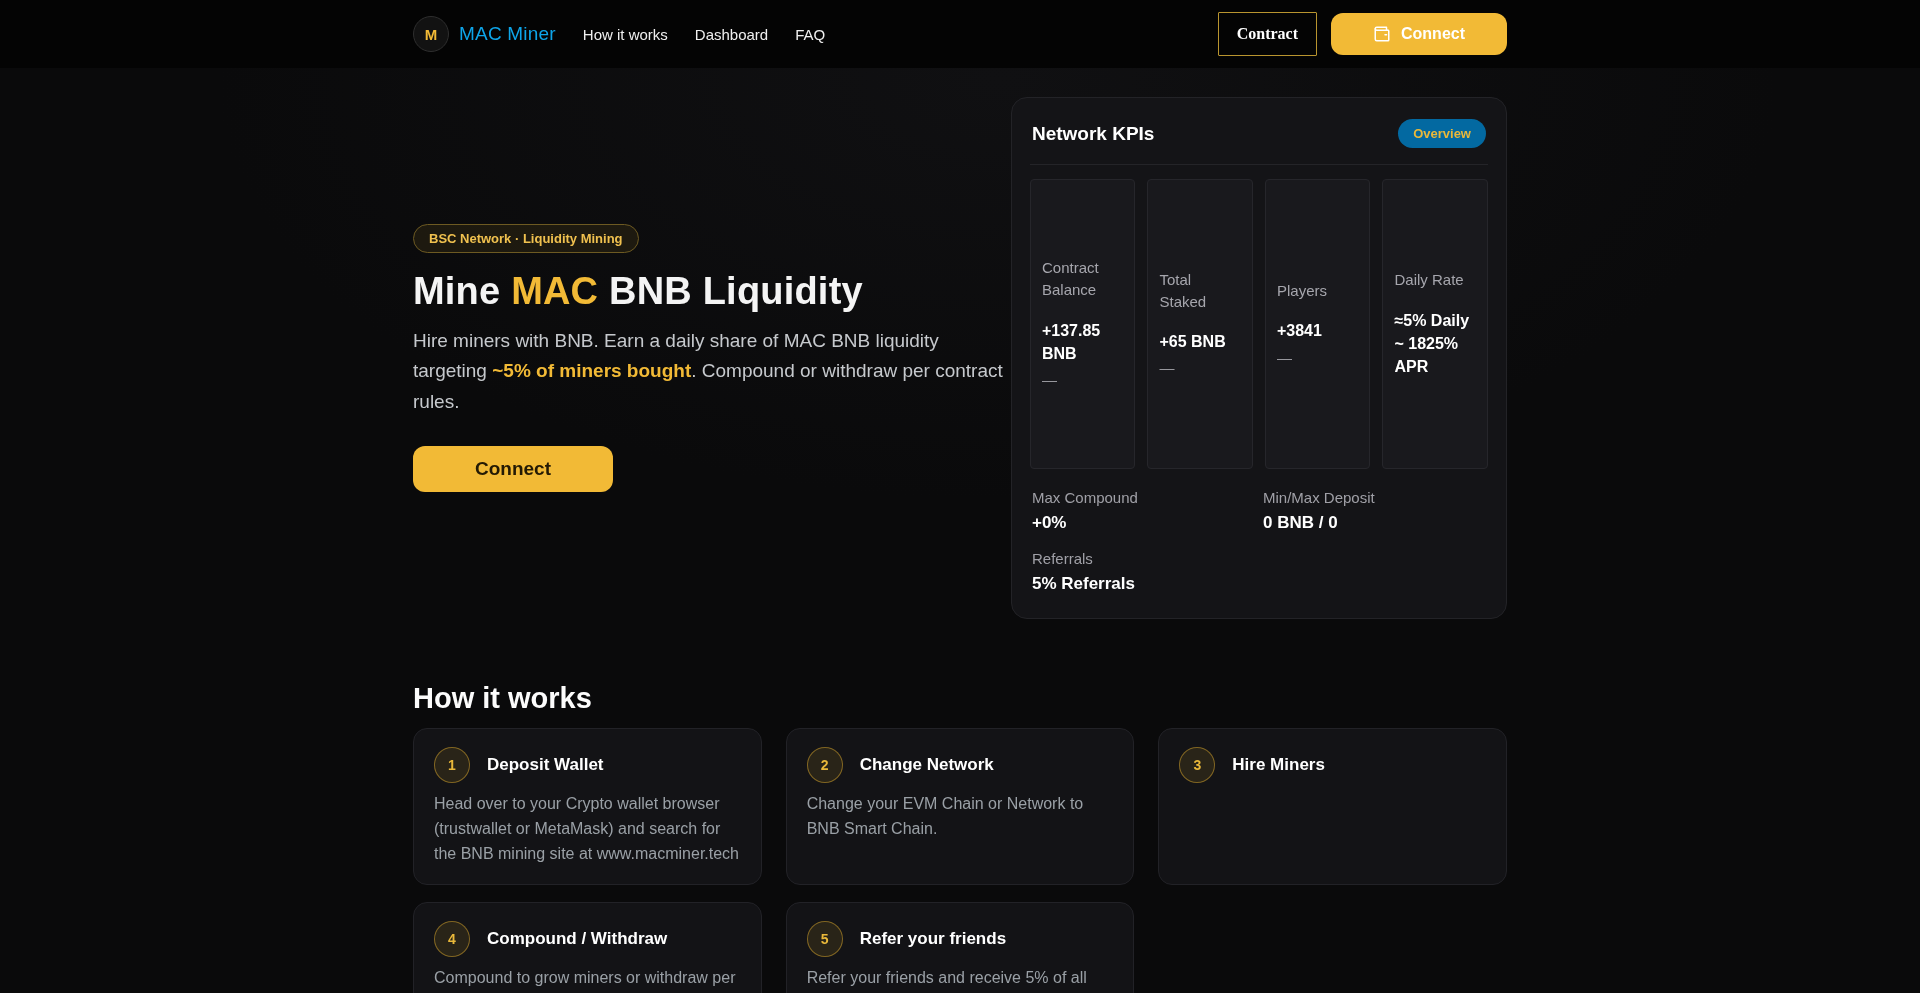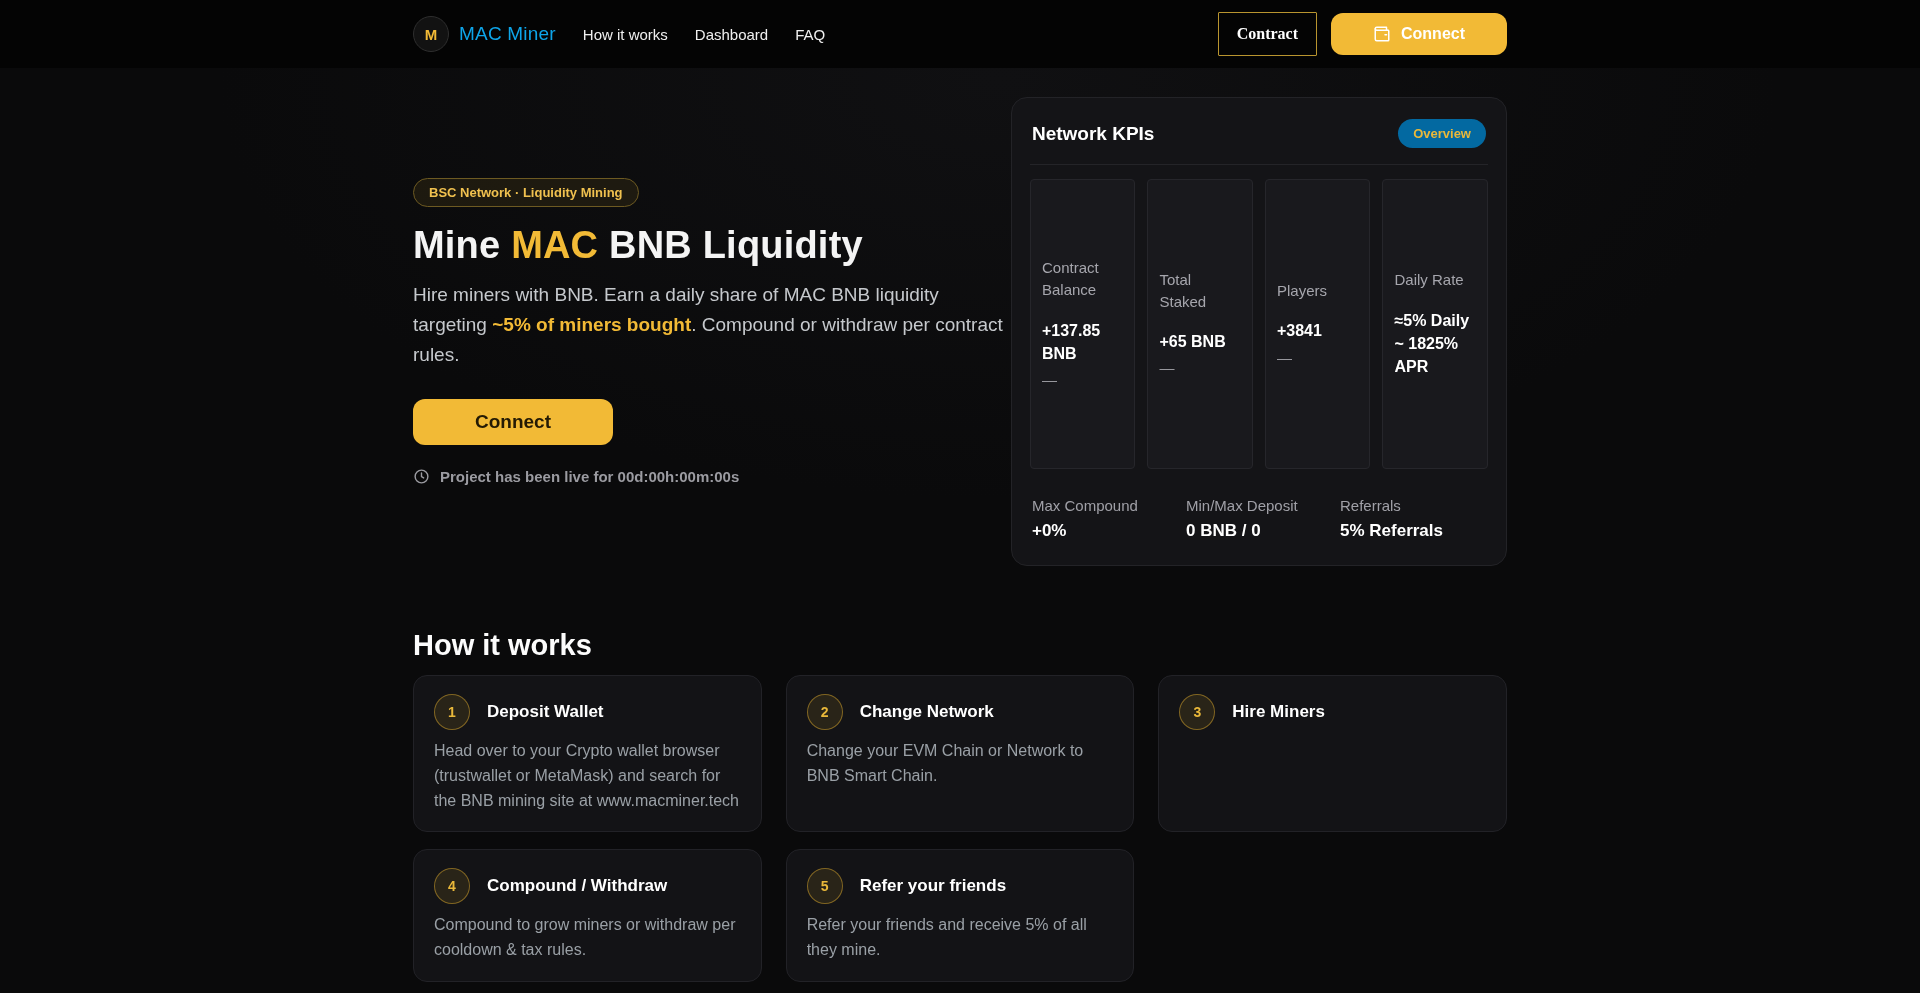--- a/index.html
+++ b/index.html
@@ -71,21 +71,21 @@
   }
   .kpi-tiles { display:grid; grid-template-columns:repeat(4,1fr); gap:12px; margin-top:14px; }
   .kpi-tile {
     background:#19191d; border:1px solid #26262b; border-radius:4px;
     padding:12px 11px; height:290px;
     display:flex; flex-direction:column; justify-content:center;
   }
   .kpi-tile-label { color:#a6a6ad; font-size:15px; line-height:1.45; }
   .kpi-tile-value { color:#fff; font-weight:700; font-size:16px; line-height:1.45; margin-top:18px; }
   .kpi-tile-sub { color:#97979d; font-size:15px; line-height:1.45; margin-top:4px; }
-  .kpi-stats { display:grid; grid-template-columns:1fr 1fr 1fr; gap:17px 8px; margin-top:28px; padding:0 2px; }
+  .kpi-stats { display:grid; grid-template-columns:1fr 1fr; gap:17px 8px; margin-top:20px; padding:0 2px; }
   .stat-label { color:#a0a0a7; font-size:15px; }
   .stat-value { color:#fff; font-weight:700; font-size:17px; margin-top:7px; }
 
   
   .how { margin-top:63px; }
   .how-title { font-size:29px; font-weight:800; color:#fcfcfc; margin-bottom:13px; }
   .steps { display:grid; grid-template-columns:repeat(3,1fr); gap:17px 24px; }
   .step {
     background:#131316; border:1px solid #222227; border-radius:14px;
     padding:18px 20px;
@@ -130,29 +130,20 @@
   </div>
 </header>
 
 <main class="container">
   <section class="hero">
     <div class="hero-left">
       <span class="hero-badge">BSC Network · Liquidity Mining</span>
       <h1 class="hero-title"><span>Mine </span><span class="accent">MAC</span><span> BNB Liquidity</span></h1>
       <p class="hero-desc"><span>Hire miners with BNB. Earn a daily share of MAC BNB liquidity targeting </span><span class="accent">~5% of miners bought</span><span>. Compound or withdraw per contract rules.</span></p>
       <button class="btn-connect-hero">Connect</button>
-      <div class="live-row">
-        <span style="display:flex;">
-          <svg width="17" height="17" viewBox="0 0 24 24" fill="none" stroke="#9b9ba1" stroke-width="2" stroke-linecap="round">
-            <circle cx="12" cy="12" r="9"></circle>
-            <path d="M12 7v5l3 2"></path>
-          </svg>
-        </span>
-        <span>Project has been live for 00d:00h:00m:00s</span>
-      </div>
     </div>
 
     <aside class="kpi-card">
       <div class="kpi-header">
         <span class="kpi-title">Network KPIs</span>
         <span class="kpi-overview-pill">Overview</span>
       </div>
       <div class="kpi-tiles">
         <div class="kpi-tile">
           <div class="kpi-tile-label">Contract Balance</div>

